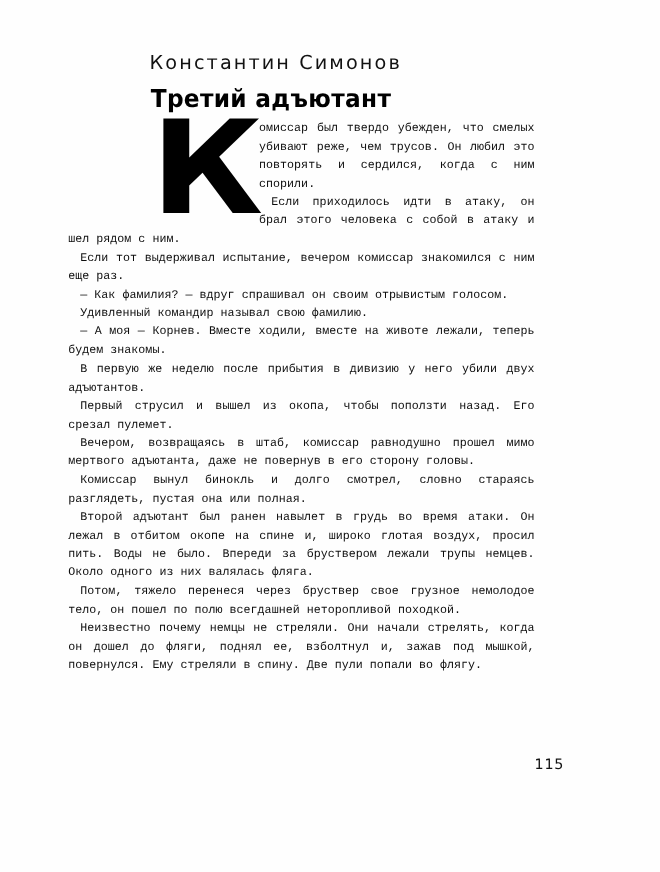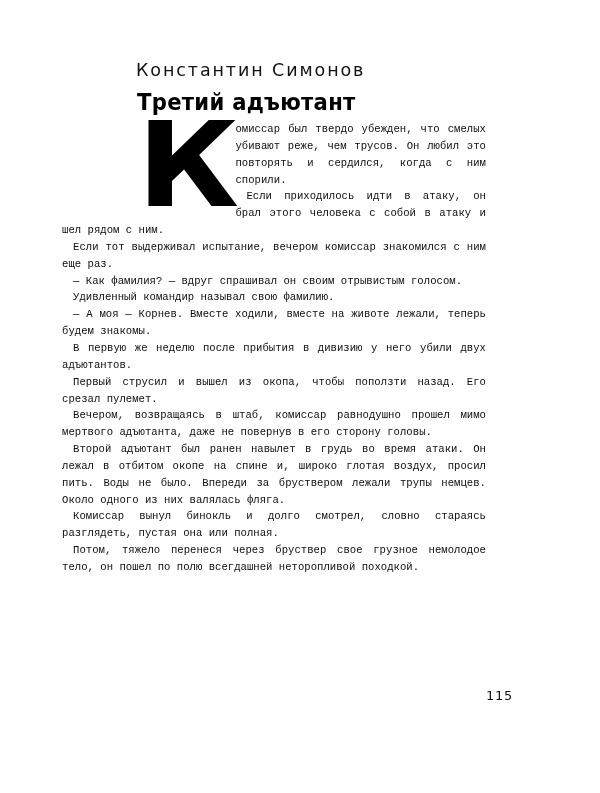--- a/index.html
+++ b/index.html
@@ -14,21 +14,20 @@
     background: #fefefe;
     overflow: hidden;
     font-family: "DejaVu Sans", sans-serif;
     color: #0a0a0a;
   }
   .content {
     position: absolute;
     left: 62px;
     top: 48px;
     width: 424px;
-    margin-top: 12px;
   }
 
   
   .author {
     font-family: "DejaVu Sans", sans-serif;
     font-size: 17.5px;
     font-weight: 400;
     letter-spacing: 1.9px;
     color: #121212;
     margin: 0 0 9px 74px;
@@ -116,23 +115,24 @@
       <div id="paragraph-host">
           <p class="first">омиссар был твердо убежден, что смелых убивают реже, чем трусов. Он любил это повторять и сердился, когда с ним спорили.</p>
           <p>Если приходилось идти в атаку, он брал этого человека с собой в атаку и шел рядом с ним.</p>
           <p>Если тот выдерживал испытание, вечером комиссар знакомился с ним еще раз.</p>
           <p>— Как фамилия? — вдруг спрашивал он своим отрывистым голосом.</p>
           <p>Удивленный командир называл свою фамилию.</p>
           <p>— А моя — Корнев. Вместе ходили, вместе на животе лежали, теперь будем знакомы.</p>
           <p>В первую же неделю после прибытия в дивизию у него убили двух адъютантов.</p>
           <p>Первый струсил и вышел из окопа, чтобы поползти назад. Его срезал пулемет.</p>
           <p>Вечером, возвращаясь в штаб, комиссар равнодушно прошел мимо мертвого адъютанта, даже не повернув в его сторону головы.</p>
+          <p>Комиссар вынул бинокль и долго смотрел, словно стараясь разглядеть, пустая она или полная.</p>
           <p>Второй адъютант был ранен навылет в грудь во время атаки. Он лежал в отбитом окопе на спине и, широко глотая воздух, просил пить. Воды не было. Впереди за бруствером лежали трупы немцев. Около одного из них валялась фляга.</p>
-          <p>Комиссар вынул бинокль и долго смотрел, словно стараясь разглядеть, пустая она или полная.</p>
           <p>Потом, тяжело перенеся через бруствер свое грузное немолодое тело, он пошел по полю всегдашней неторопливой походкой.</p>
+          <p>Неизвестно почему немцы не стреляли. Они начали стрелять, когда он дошел до фляги, поднял ее, взболтнул и, зажав под мышкой, повернулся. Ему стреляли в спину. Две пули попали во флягу.</p>
         </div>
       <div class="clear"></div>
     </div>
 
   </div>
 
   <div class="folio">115</div>
 
 </div>
 

